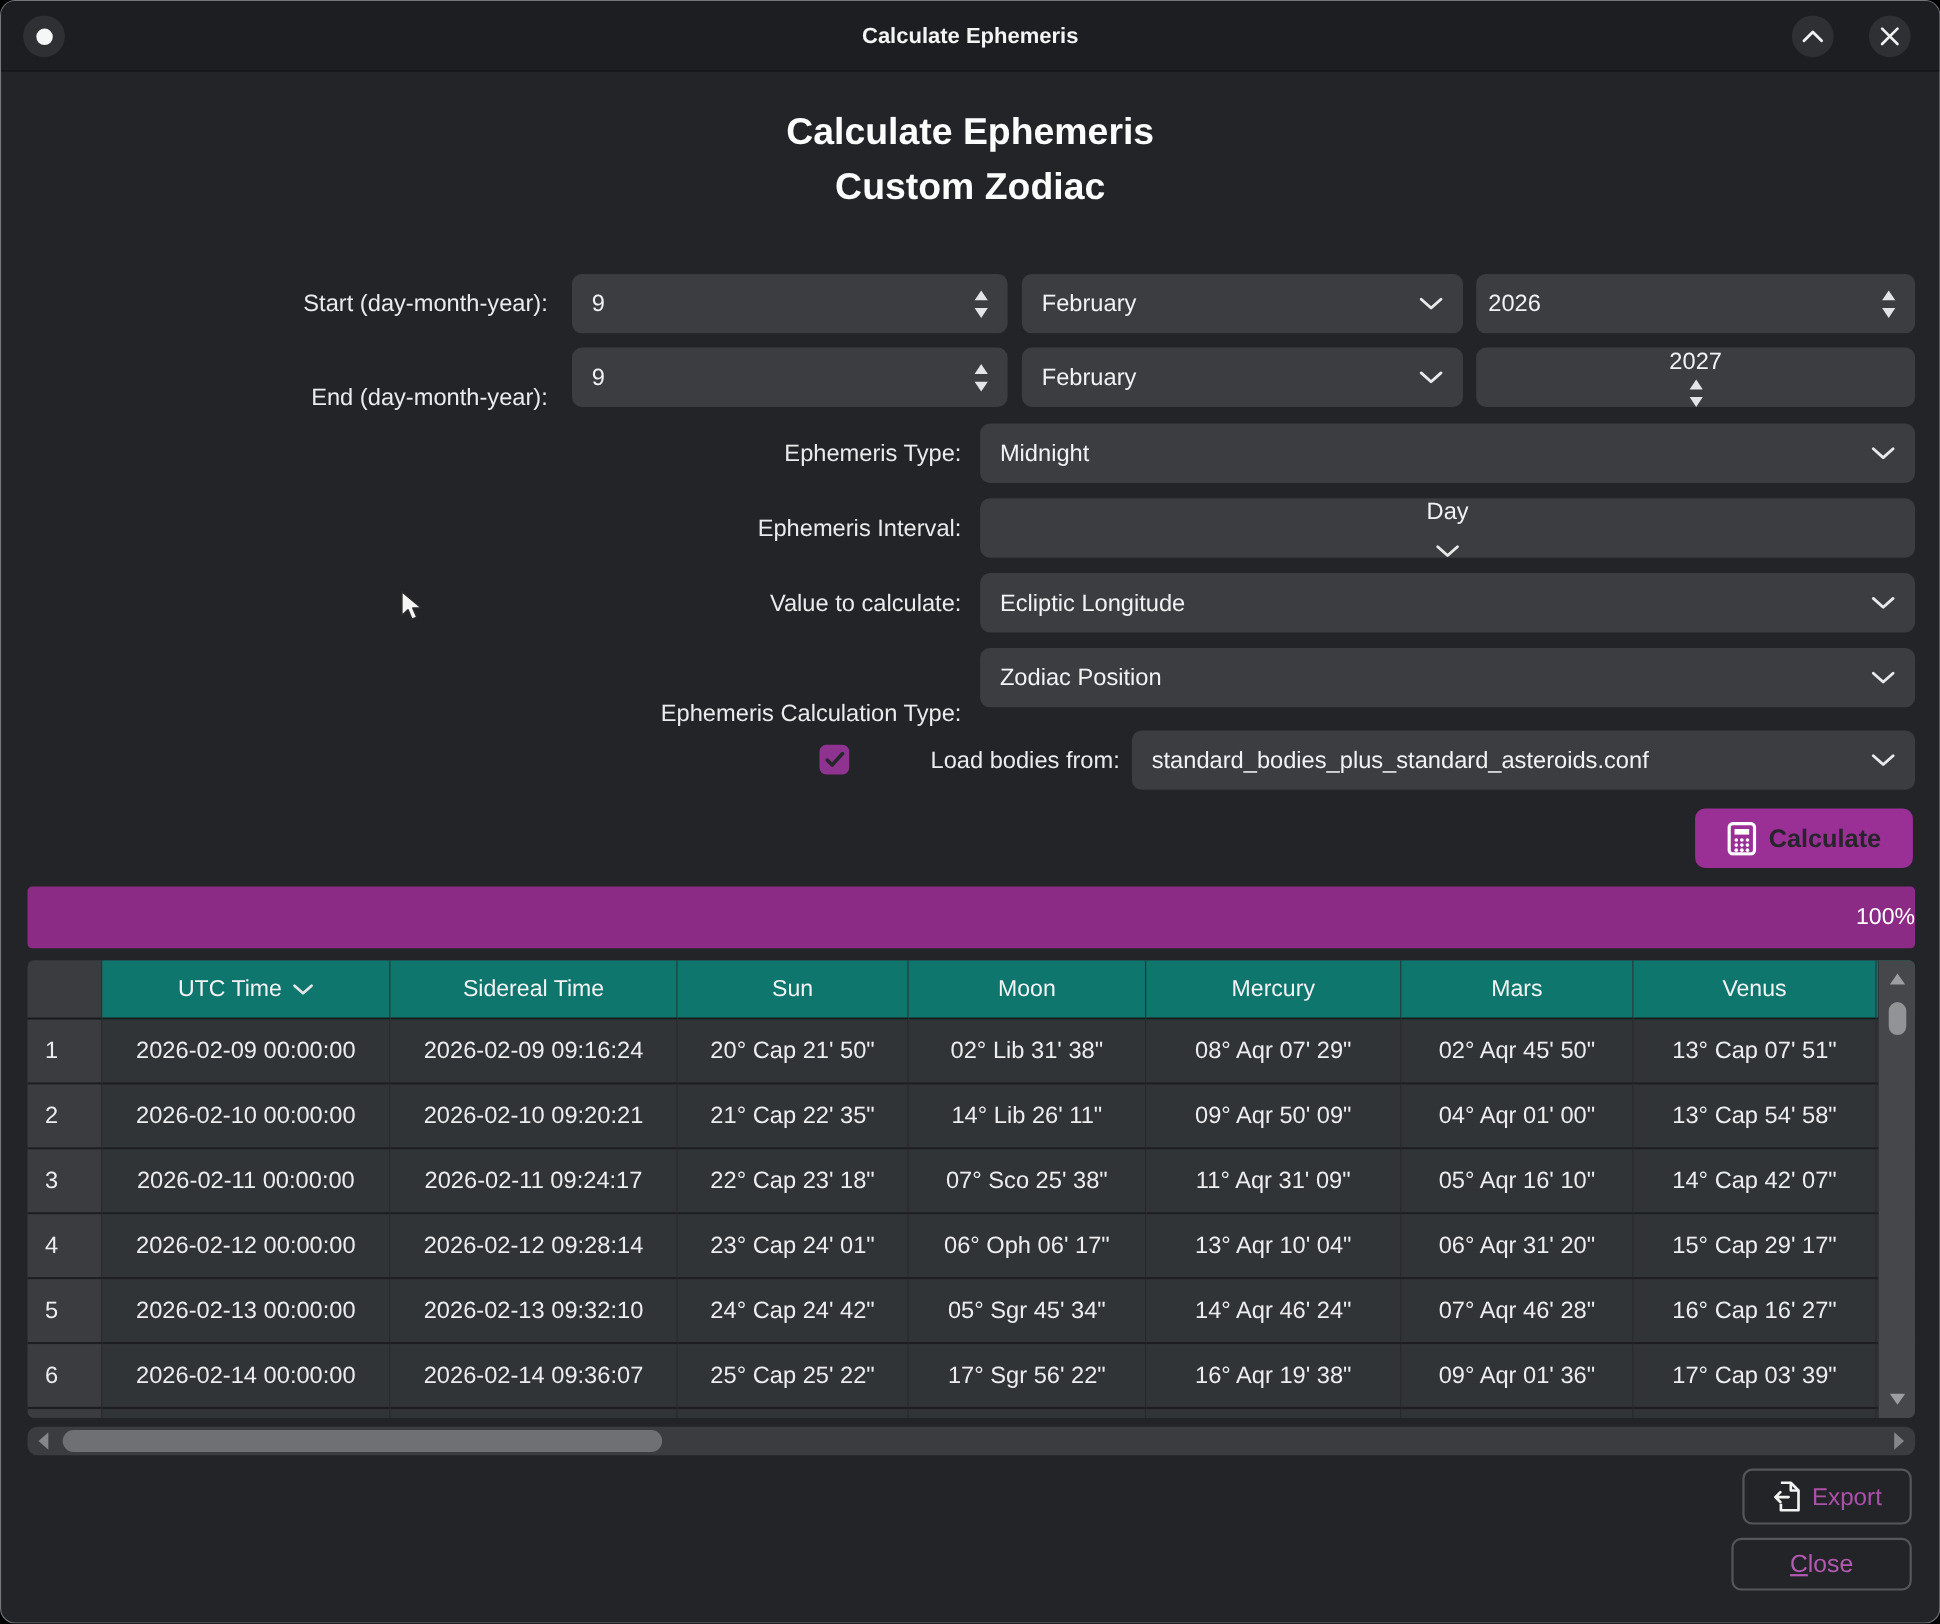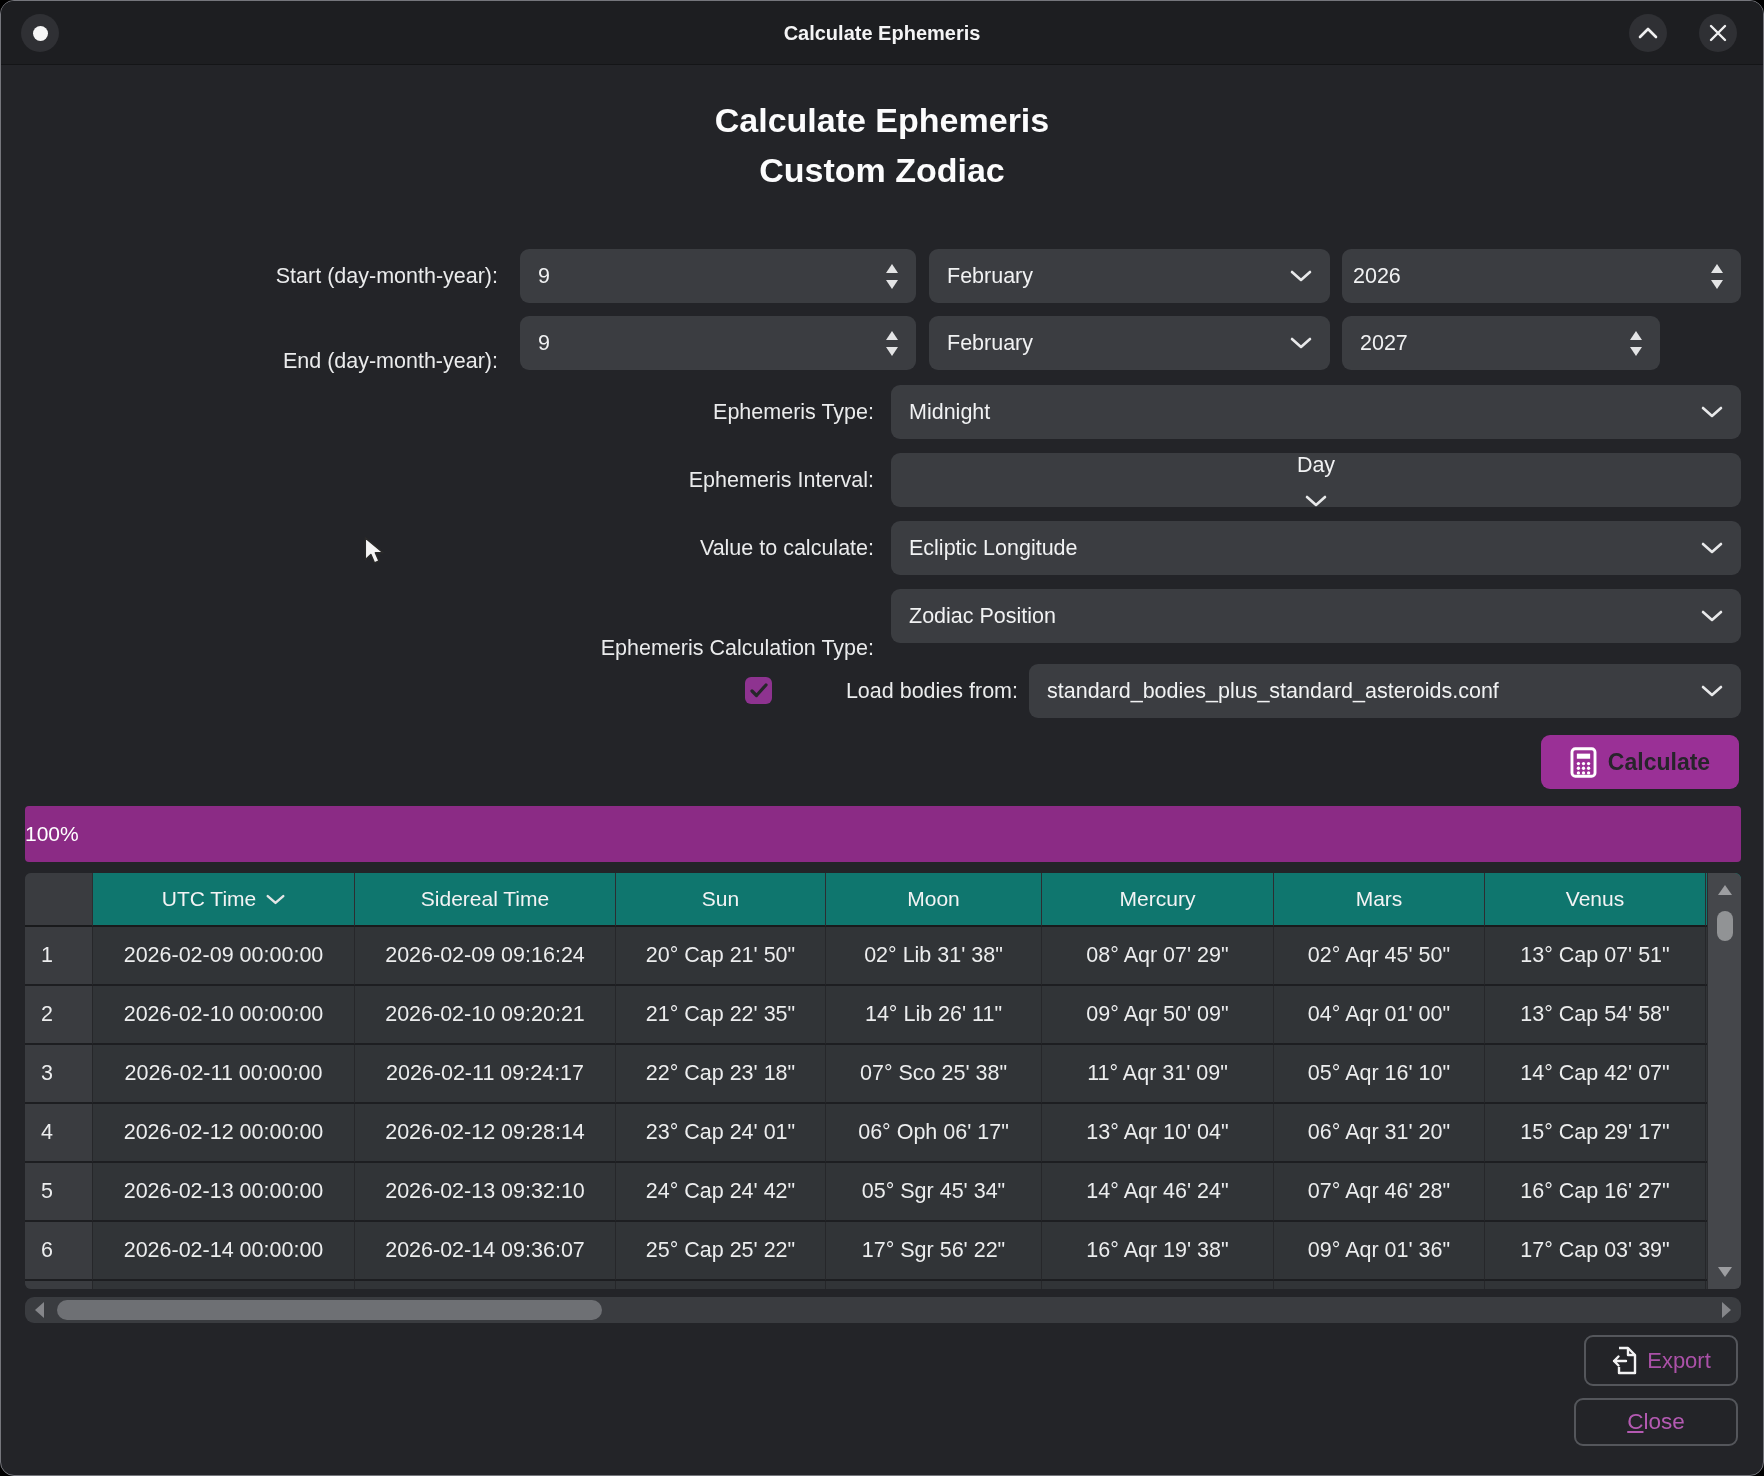--- a/index.html
+++ b/index.html
@@ -38,21 +38,21 @@
   .chk { position:absolute; width:27px; height:27px; border-radius:6px; background:#8e3390;
     display:flex; align-items:center; justify-content:center; }
 
   .calc-btn { position:absolute; left:1540px; top:734px; width:198px; height:54px;
     background:#9a3096; border:none; border-radius:9px;
     display:flex; align-items:center; justify-content:center; gap:11px;
     font-family:inherit; font-weight:bold; font-size:23px; color:#27242b; }
 
   
   .progress { position:absolute; left:24px; top:805px; width:1716px; height:56px;
-    background:#8b2b85; border-radius:4px; display:flex; align-items:center; justify-content:flex-start;
+    background:#8b2b85; border-radius:4px; display:flex; align-items:center; justify-content:flex-end;
     font-size:21px; color:#fff; }
 
   
   .table { position:absolute; left:24px; top:872px; width:1716px; height:416px;
     border-radius:6px; overflow:hidden; background:#313437; }
   .trow { display:grid; grid-template-columns:68px 262px 261px 210px 216px 232px 211px 221px 1fr; }
   .trow.head .tc { height:54px; background:#0f766e; border-right:1px solid #2c2d31;
     border-bottom:2px solid #191a1c; font-size:21px; color:#f3f3f4; }
   .trow.data .tc { height:59px; border-right:1px solid #26272a; border-bottom:2px solid #1d1e21;
     font-size:21.5px; color:#ecedee; background:#313437; }
@@ -142,21 +142,21 @@
         <span class="tri-up"></span>
         <span class="tri-down"></span>
       </span>
   </div>
   <div class="field" style="left:928px; top:315px; width:401px;">
     <span class="val">February</span>
     <svg width="22" height="12" viewBox="0 0 22 12">
       <polyline points="2,2 11,10 20,2" fill="none" stroke="#e8e9ea" stroke-width="2.6" stroke-linecap="round" stroke-linejoin="round"></polyline>
     </svg>
   </div>
-  <div class="field" style="left:1341px; top:315px; width:318px;">
+  <div class="field" style="left:1341px; top:315px; width:399px;flex-direction:column;">
     <span class="val">2027</span>
     <span class="spin-arrows">
         <span class="tri-up"></span>
         <span class="tri-down"></span>
       </span>
   </div>
 
   <div class="flabel" style="left:0; top:384px; width:873px;">Ephemeris Type:</div>
   <div class="field" style="left:890px; top:384px; width:850px;">
     <span class="val">Midnight</span>

